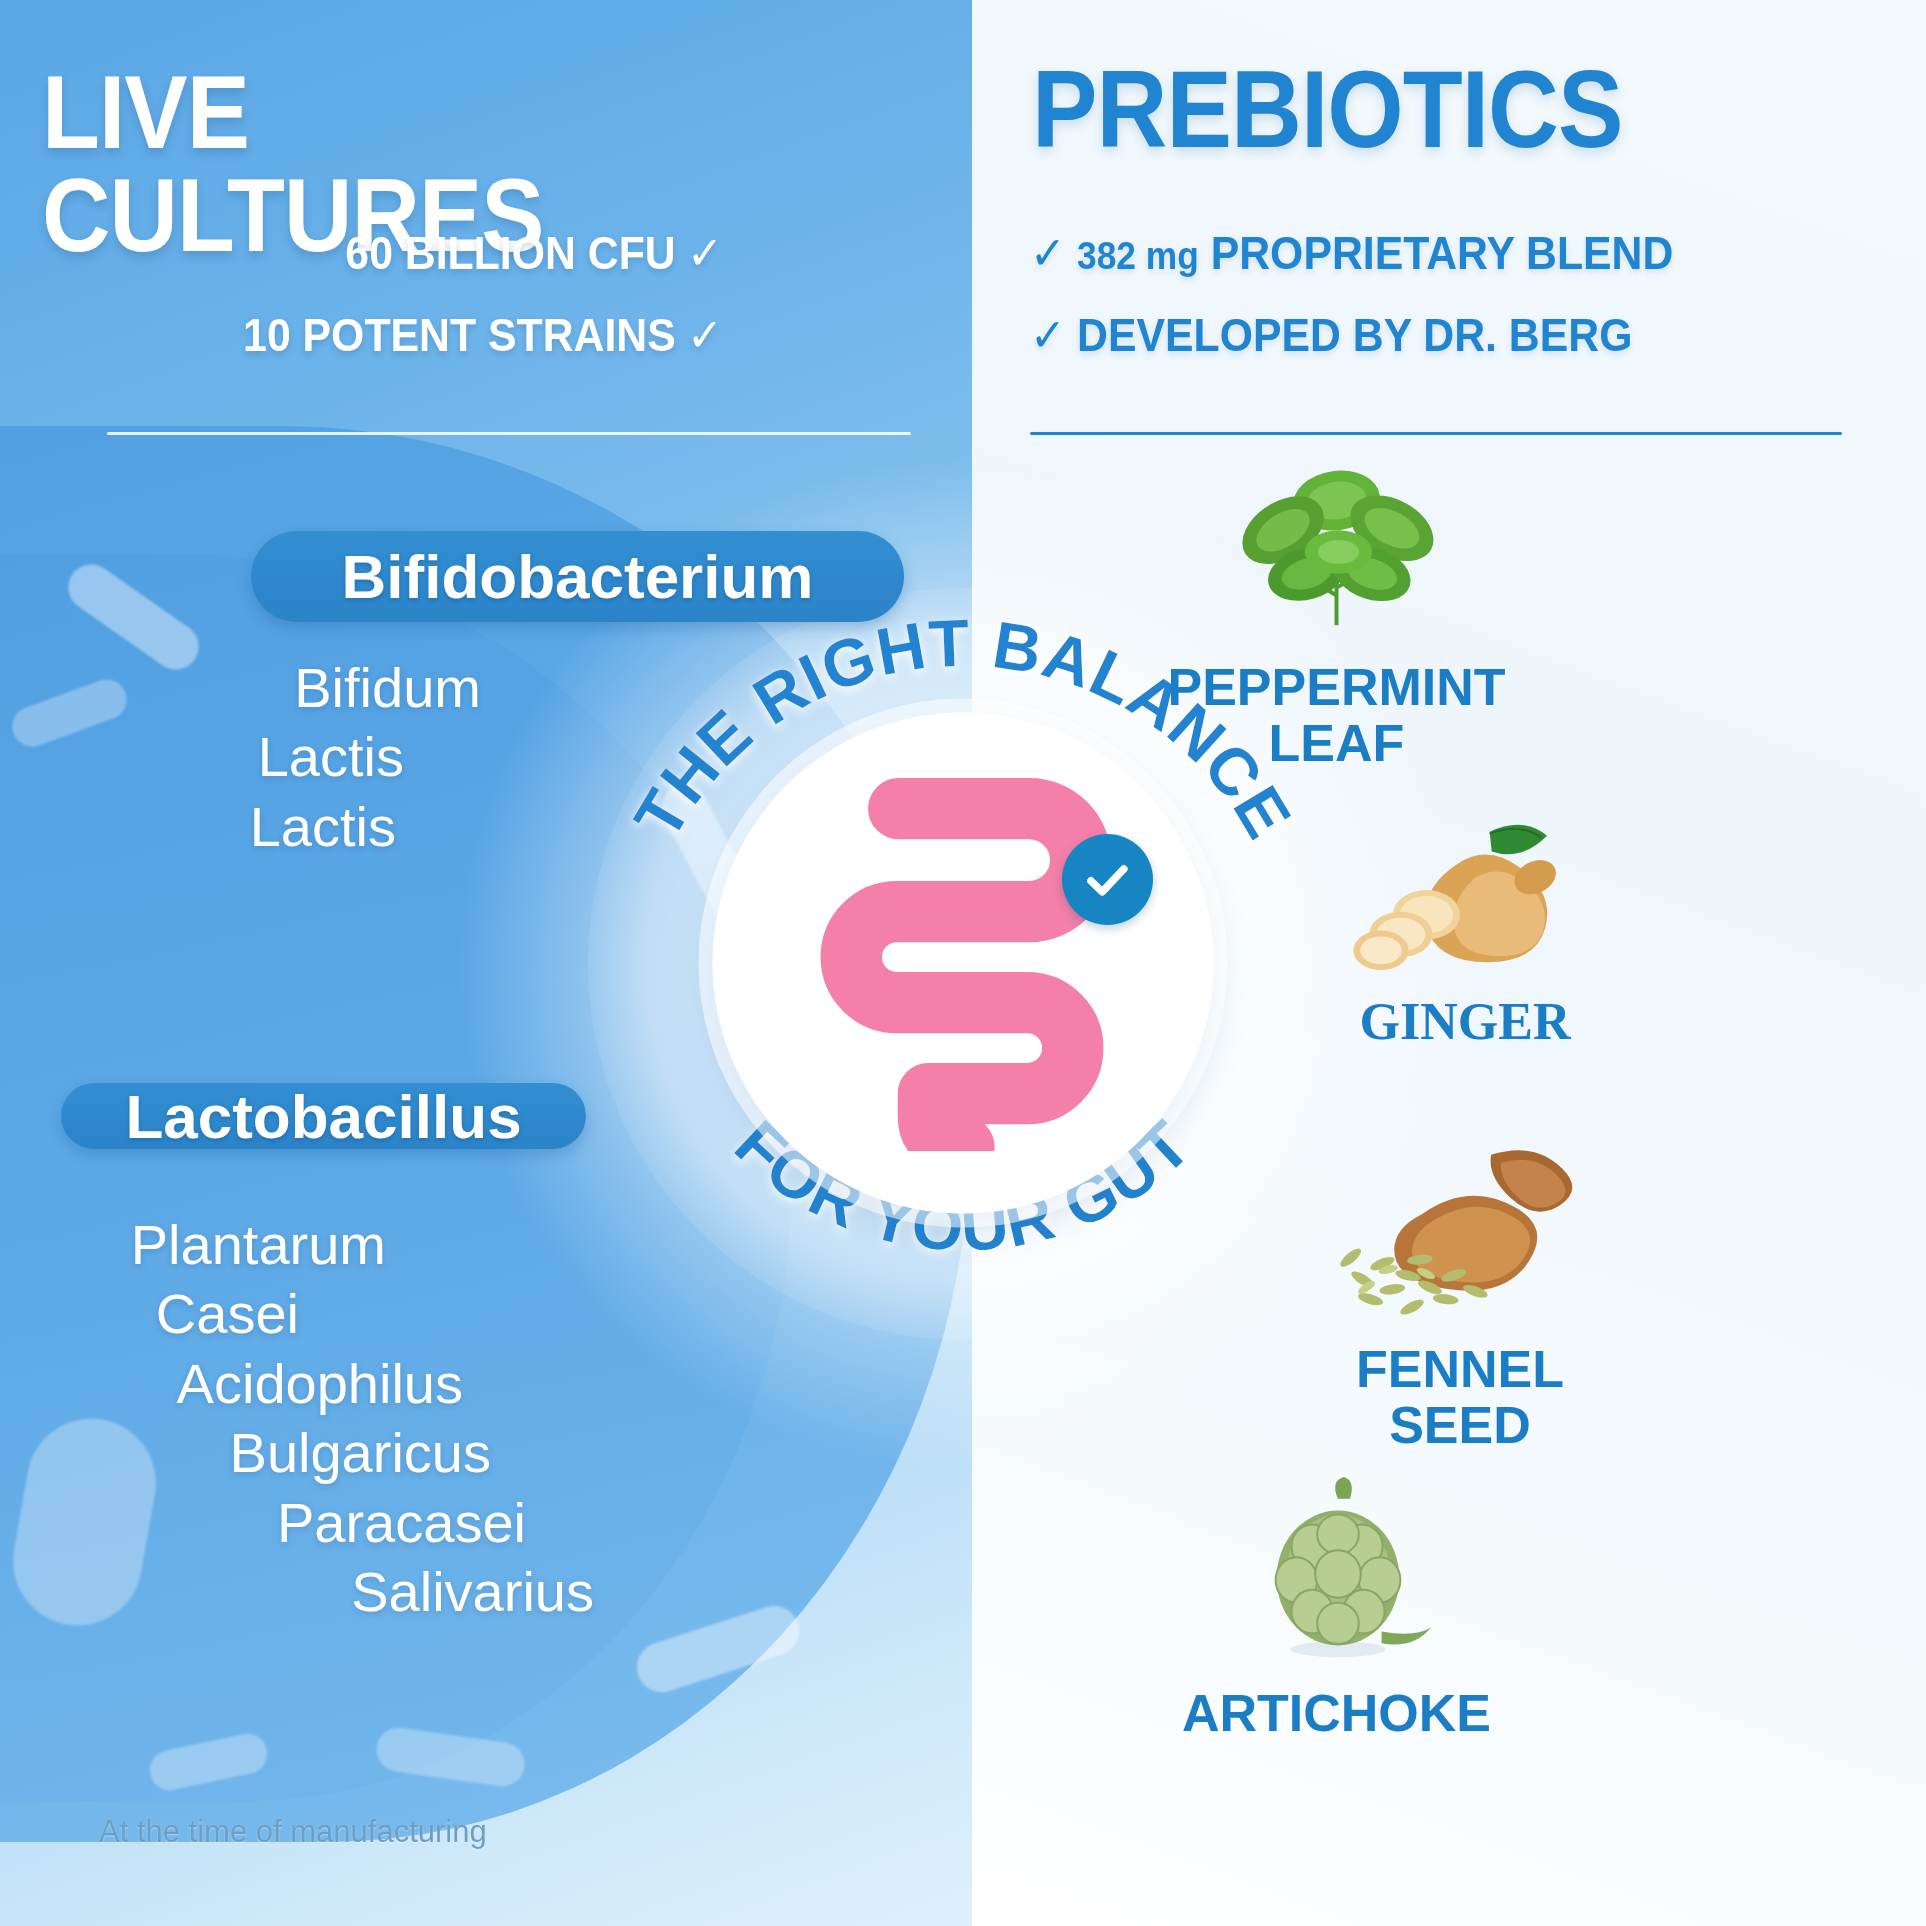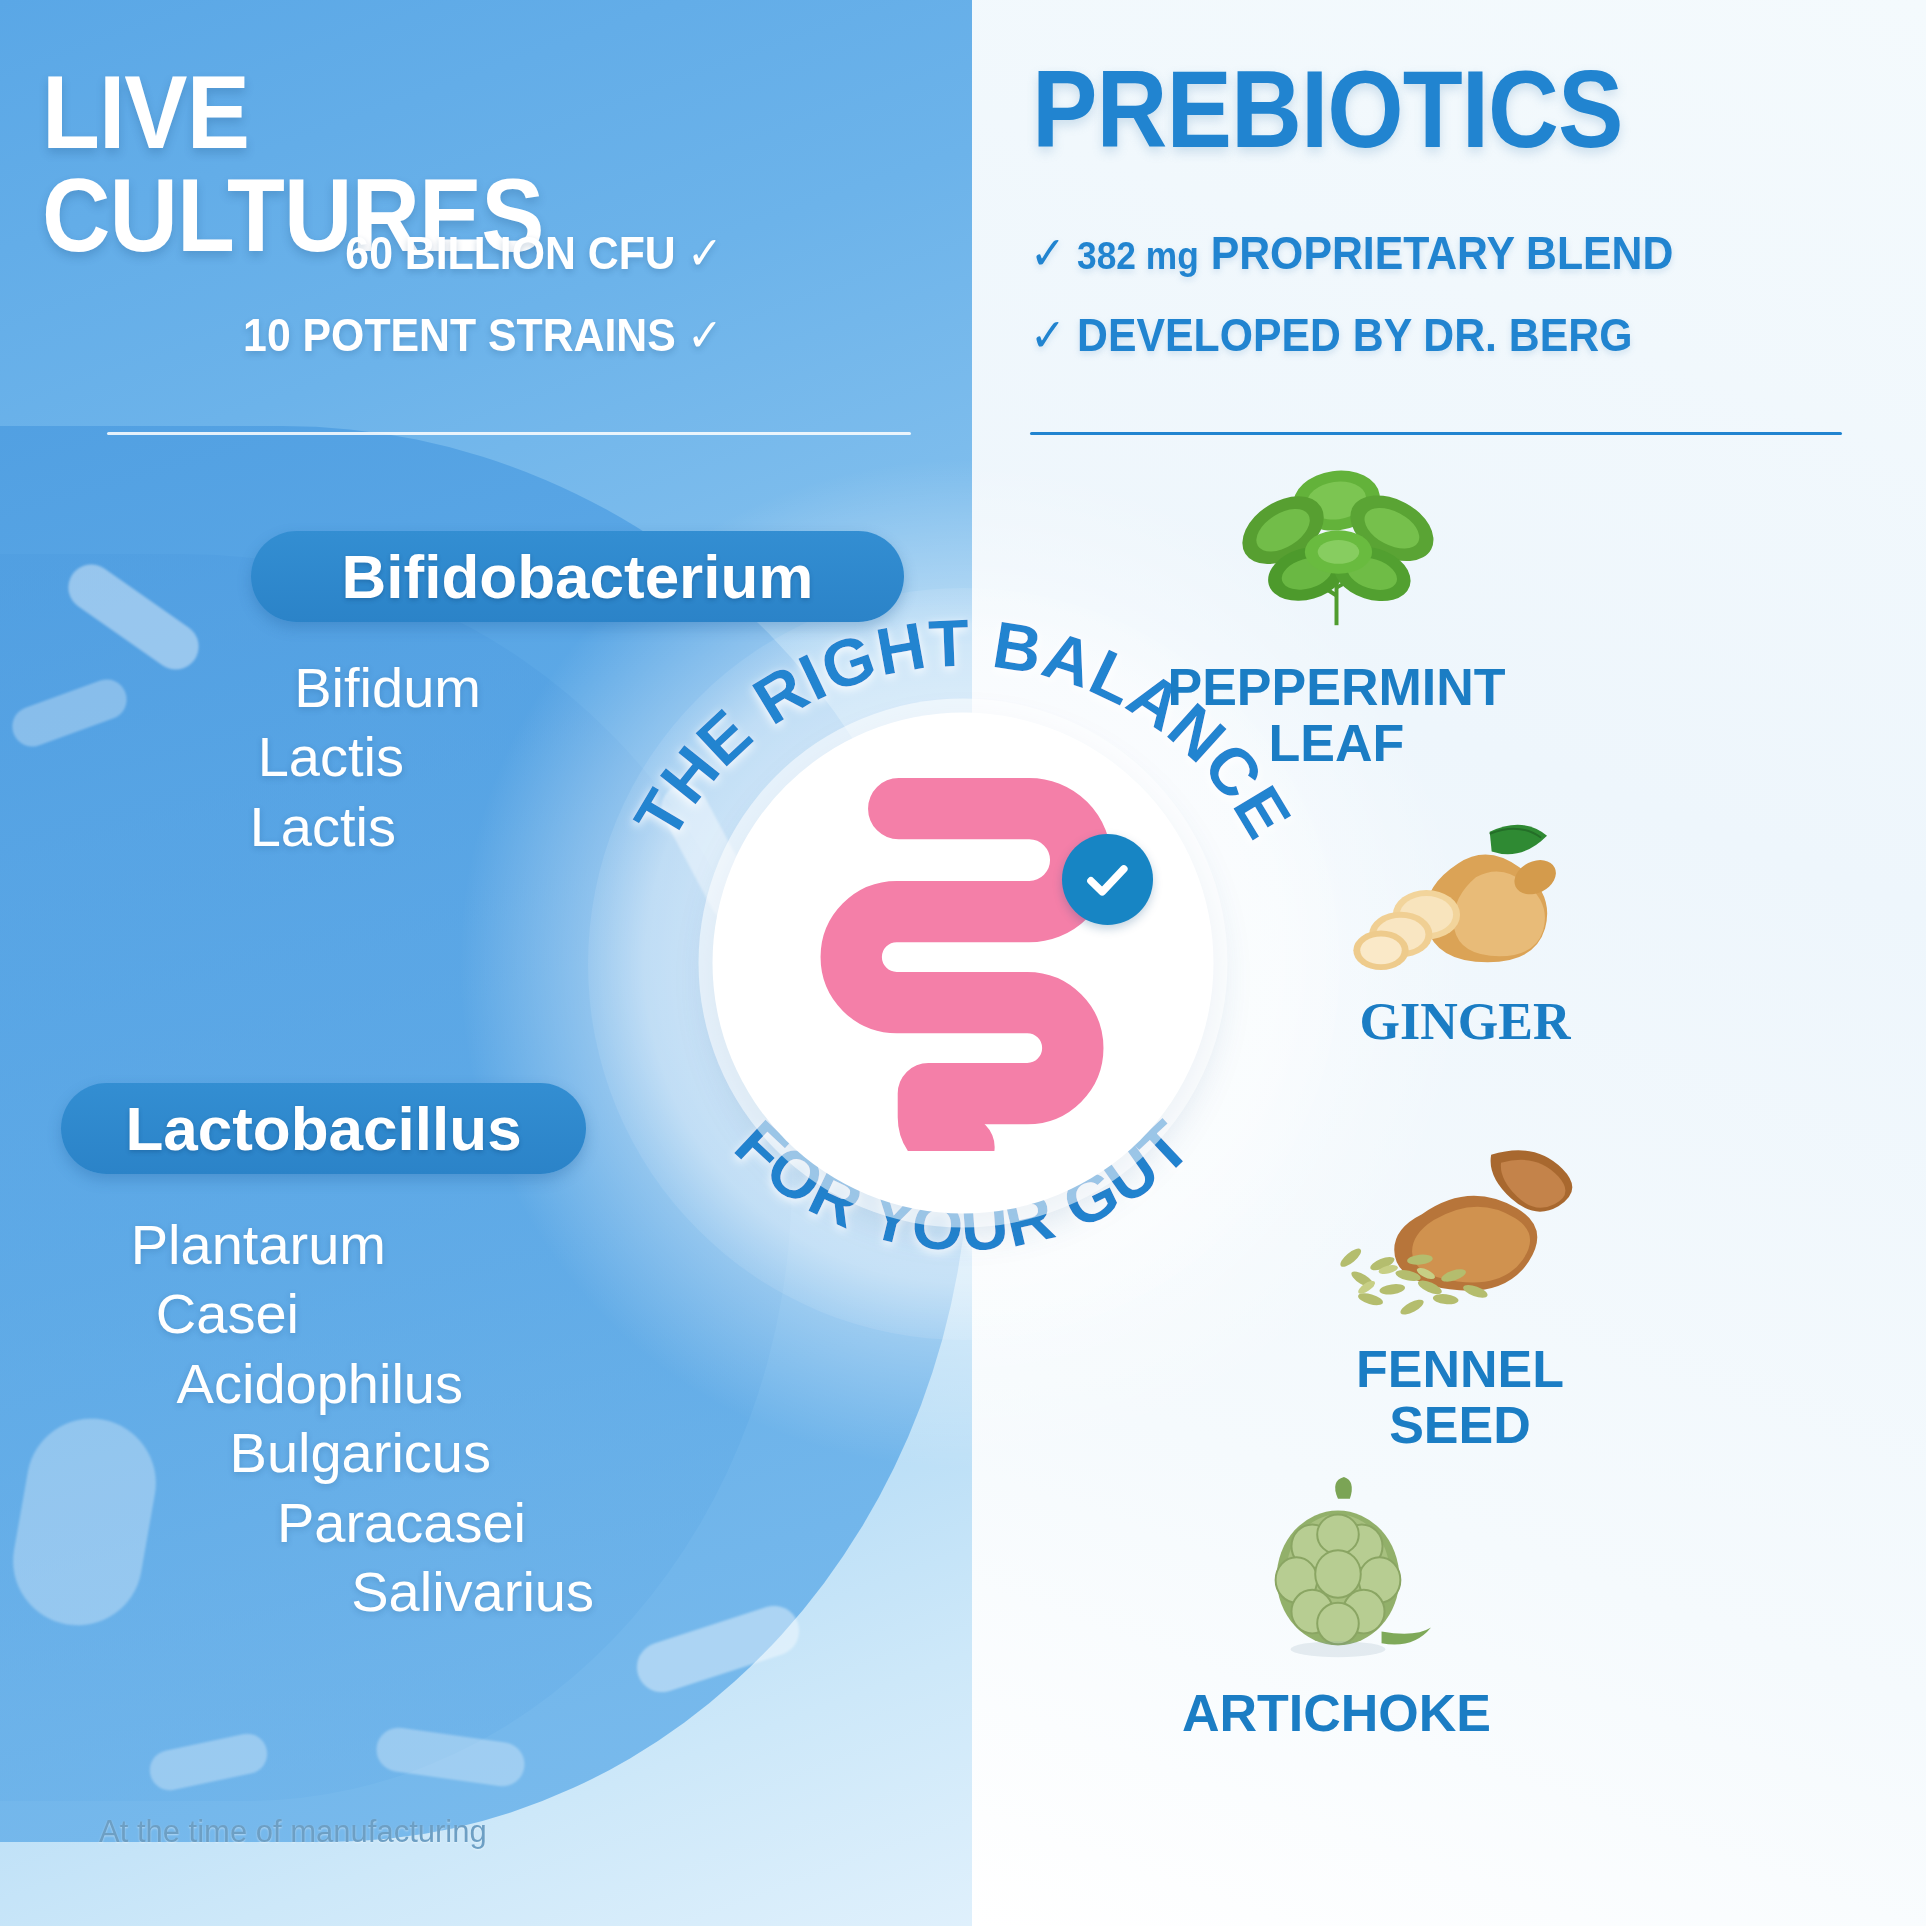--- a/index.html
+++ b/index.html
@@ -94,21 +94,21 @@
   .pill{
     position:absolute;
     background:linear-gradient(180deg,#338ed2 0%,#2b83c8 100%);
     color:#ffffff;font-weight:700;
     border-radius:989px;
     display:flex;align-items:center;justify-content:center;
     box-shadow:0 6px 14px rgba(30,90,150,.28);
     text-shadow:0 2px 4px rgba(10,60,110,.30);
   }
   #pill-bifido{left:251px;top:531px;width:653px;height:91px;font-size:62px;}
-  #pill-lacto{left:61px;top:1083px;width:525px;height:91px;font-size:62px;}
+  #pill-lacto{left:61px;top:1083px;width:525px;height:66px;font-size:62px;}
 
   .strains{position:absolute;color:#ffffff;font-size:56px;line-height:1.24;text-shadow:0 2px 6px rgba(20,70,120,.22);}
   .strains div{white-space:nowrap;}
   #strains-bifido{left:0;top:653px;width:822px;text-align:right;}
   #strains-bifido div:nth-child(1){padding-right:341px;}
   #strains-bifido div:nth-child(2){padding-right:418px;}
   #strains-bifido div:nth-child(3){padding-right:426px;}
   #strains-bifido div:nth-child(4){padding-right:477px;}
 
   #strains-lacto{left:0;top:1210px;width:752px;text-align:right;}

